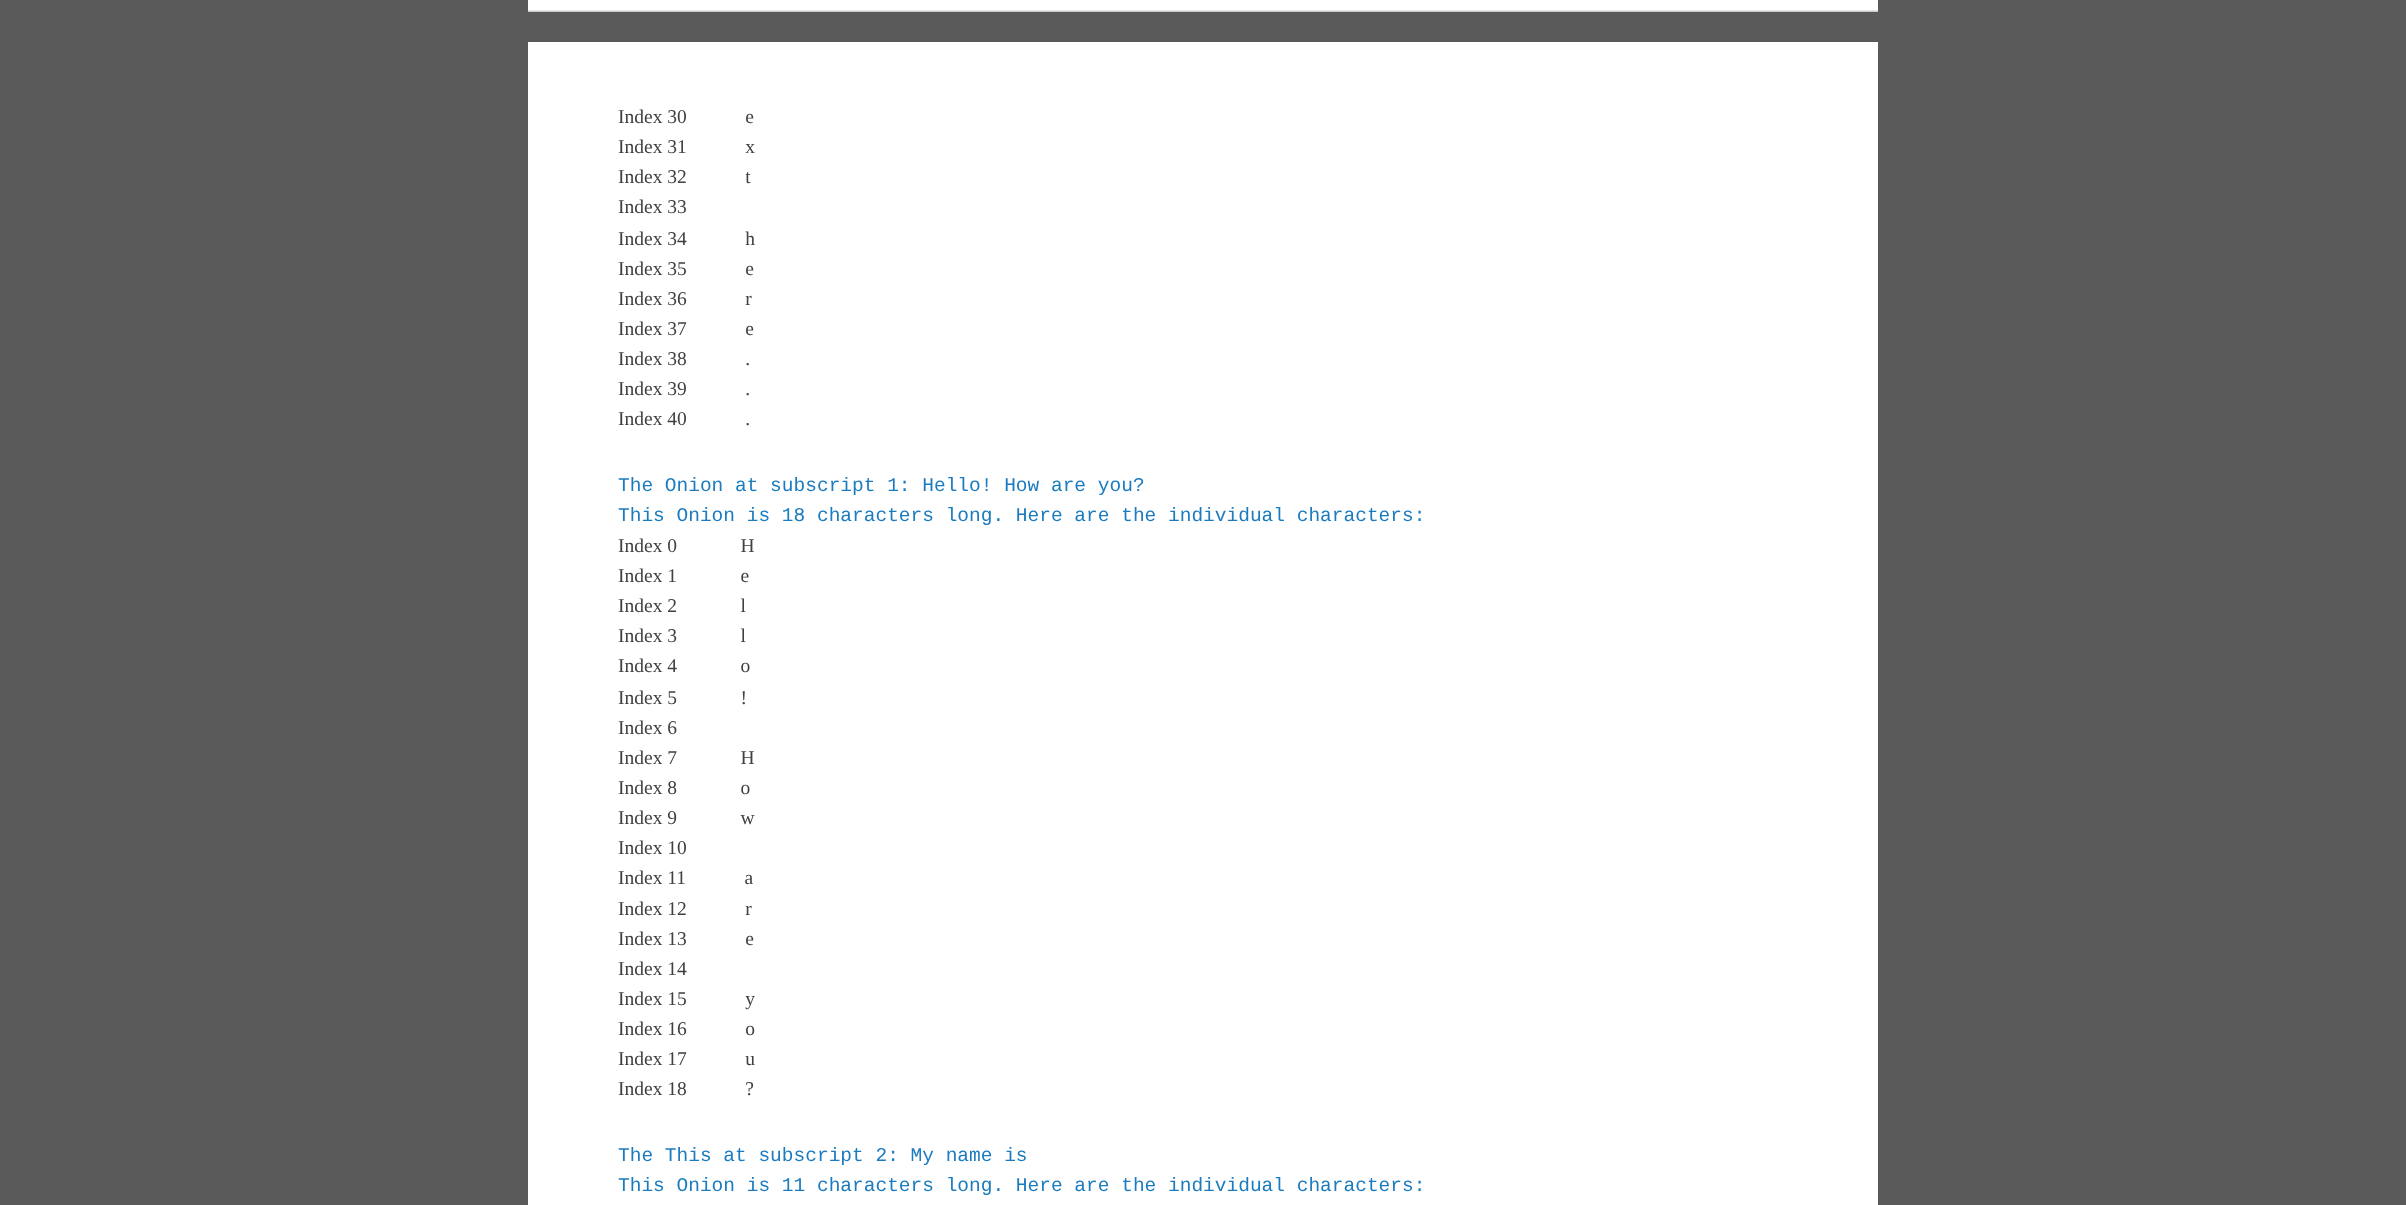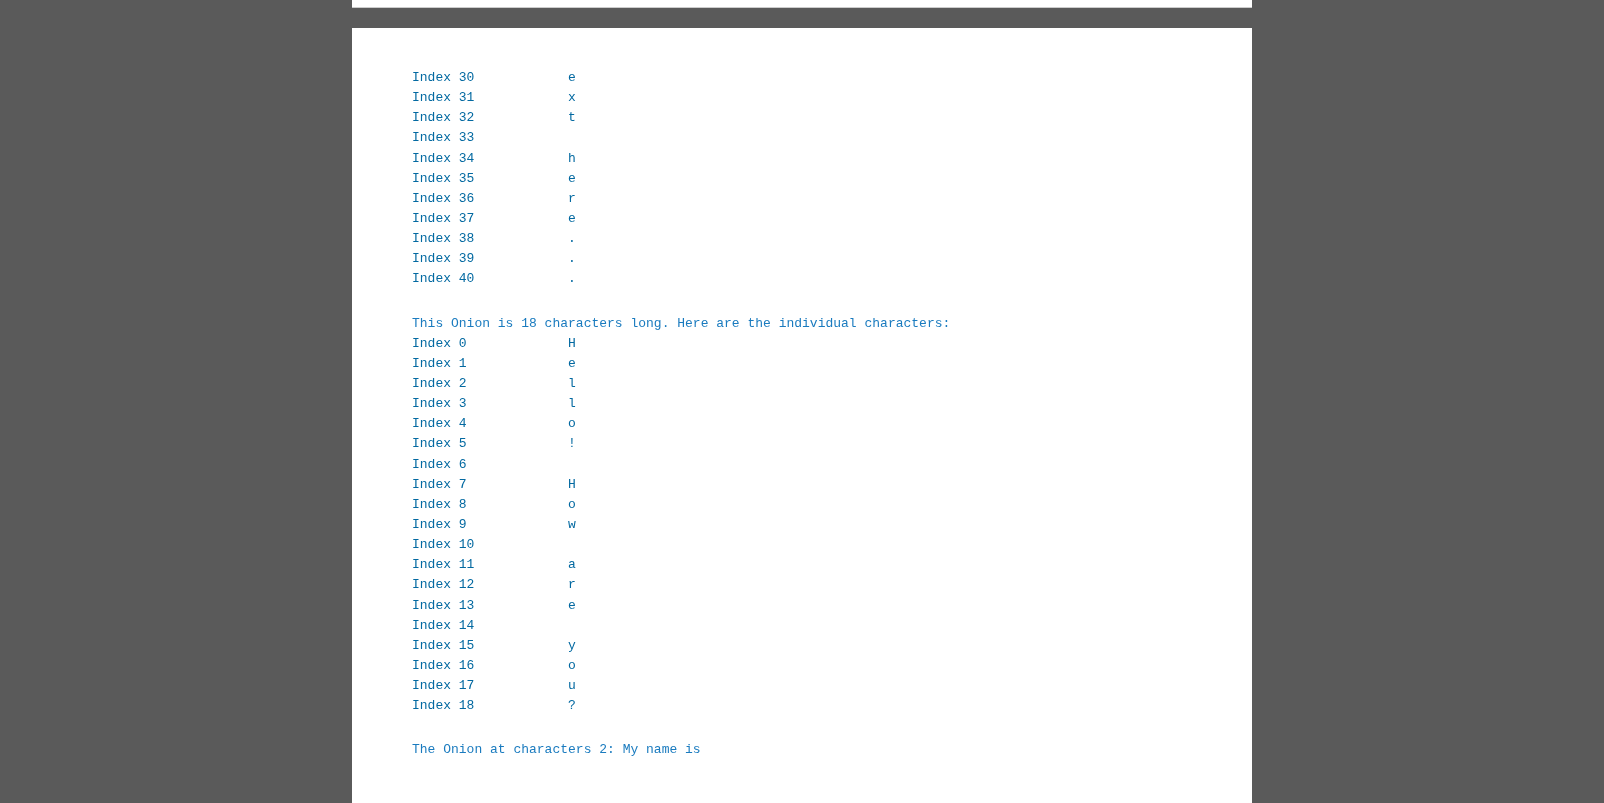--- a/index.html
+++ b/index.html
@@ -28,22 +28,22 @@
 
     .top-border {
       height: 8px;
       background-color: #ffffff;
       border-bottom: 1px solid #cccccc;
       width: 900px;
       margin: 0 auto;
     }
 
     .code-text {
-      color: #0369a1;
-      font-family: Liberation Mono, monospace;
+      color: #404040;
+      font-family: Liberation Serif, serif;
       font-size: 13px;
       line-height: 1.55;
       white-space: pre;
     }
 
     .prose-text {
       color: #1a7bbf;
       font-family: 'Courier New', Courier, monospace;
       font-size: 13px;
       line-height: 1.55;
@@ -73,20 +73,21 @@
 Index 37            e
 Index 38            .
 Index 39            .
 Index 40            .</div>
   </div>
 
   <br>
 
   
   <div class="content-block">
+    <div class="prose-text">The Onion at subscript 1: Hello! How are you?</div>
     <div class="prose-text">This Onion is 18 characters long. Here are the individual characters:</div>
     <div class="code-text">Index 0             H
 Index 1             e
 Index 2             l
 Index 3             l
 Index 4             o
 Index 5             !
 Index 6
 Index 7             H
 Index 8             o
@@ -99,19 +100,20 @@
 Index 15            y
 Index 16            o
 Index 17            u
 Index 18            ?</div>
   </div>
 
   <br>
 
   
   <div class="content-block">
-    <div class="prose-text">The Onion at characters 2: My name is</div>
+    <div class="prose-text">The This at subscript 2: My name is</div>
+    <div class="prose-text">This Onion is 11 characters long. Here are the individual characters:</div>
   </div>
 
   
   
 
 </div>
 
 </body></html>

